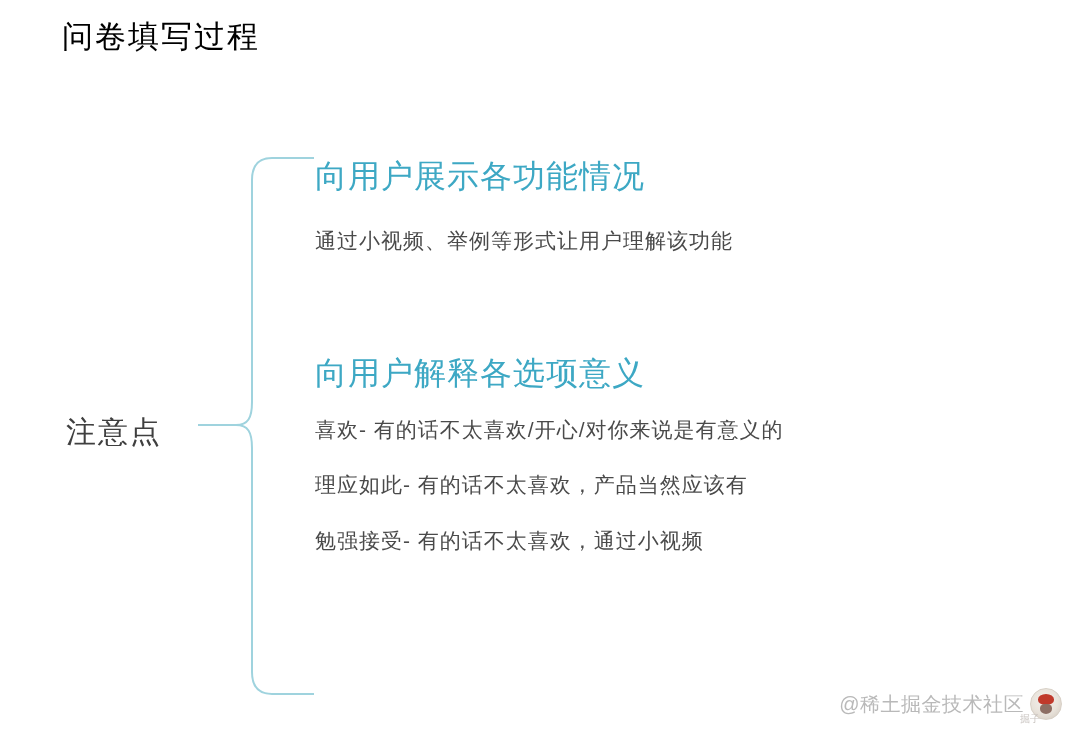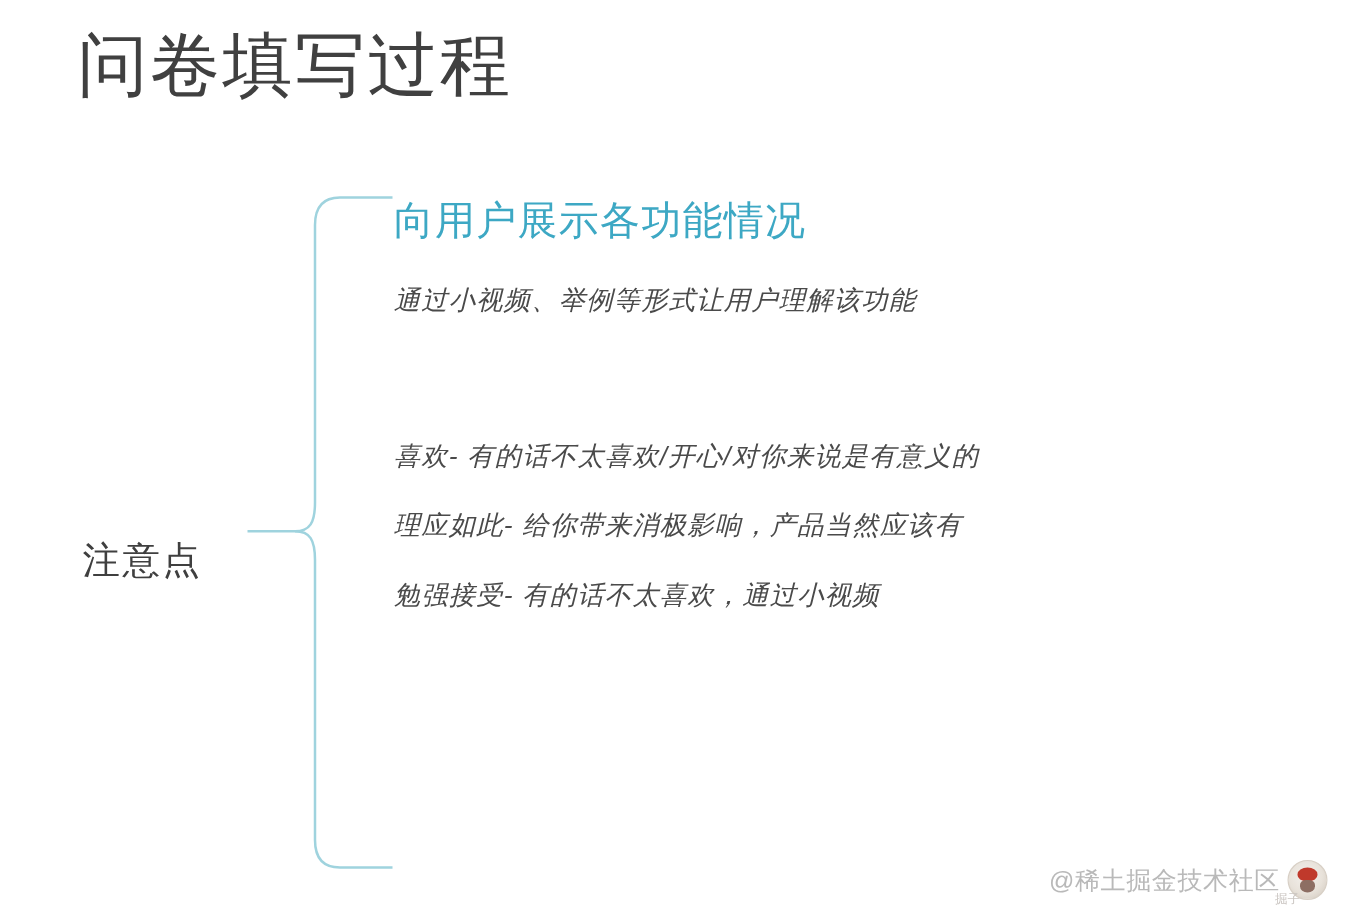--- a/index.html
+++ b/index.html
@@ -16,30 +16,30 @@
     overflow: hidden;
   }
   .slide {
     position: absolute;
     inset: 0;
   }
   .page-title {
     position: absolute;
     left: 62px;
     top: 18px;
-    font-size: 56px;
+    font-size: 31px;
     font-weight: 400;
-    color: #404040;
+    color: #000000;
     letter-spacing: 2px;
     line-height: 1.2;
   }
   .root-label {
     position: absolute;
     left: 66px;
-    top: 428px;
+    top: 412px;
     font-size: 30px;
     color: #3f3f3f;
     letter-spacing: 2px;
   }
   
   .connector {
     position: absolute;
     left: 196px;
     top: 150px;
     width: 120px;
@@ -58,21 +58,20 @@
     margin: 0 0 14px 0;
     font-weight: 400;
   }
   .branch-line {
     font-size: 21px;
     color: #4a4a4a;
     letter-spacing: 1px;
     line-height: 1.35;
     margin: 0 0 25px 0;
     white-space: nowrap;
-    font-style: italic;
   }
   .branch-1 .branch-line { margin-top: 28px; }
   .branch-2 .branch-line { margin-bottom: 27px; }
   .branch-2 .branch-heading { margin-bottom: 20px; }
   .watermark {
     position: absolute;
     right: 18px;
     bottom: 14px;
     display: flex;
     align-items: center;
@@ -133,22 +132,23 @@
     <path d="M40 275 C 52 275, 56 268, 56 252 L56 30 C56 16, 62 8, 76 8 L118 8" stroke="#9fd3de" stroke-width="2" fill="none"></path>
     <path d="M40 275 C 52 275, 56 282, 56 298 L56 522 C56 536, 62 544, 76 544 L118 544" stroke="#9fd3de" stroke-width="2" fill="none"></path>
   </svg>
 
   <div class="branch branch-1">
     <div class="branch-heading">向用户展示各功能情况</div>
     <div class="branch-line">通过小视频、举例等形式让用户理解该功能</div>
   </div>
 
   <div class="branch branch-2">
+    <div class="branch-heading">向用户解释各选项意义</div>
     <div class="branch-line">喜欢- 有的话不太喜欢/开心/对你来说是有意义的</div>
-    <div class="branch-line">理应如此- 给你带来消极影响，产品当然应该有</div>
+    <div class="branch-line">理应如此- 有的话不太喜欢，产品当然应该有</div>
     <div class="branch-line">勉强接受- 有的话不太喜欢，通过小视频</div>
   </div>
 
   <div class="watermark">
     <span>@稀土掘金技术社区</span>
     <span class="watermark-badge"></span>
   </div>
   <div class="watermark-small">掘子</div>
 
 </div>

